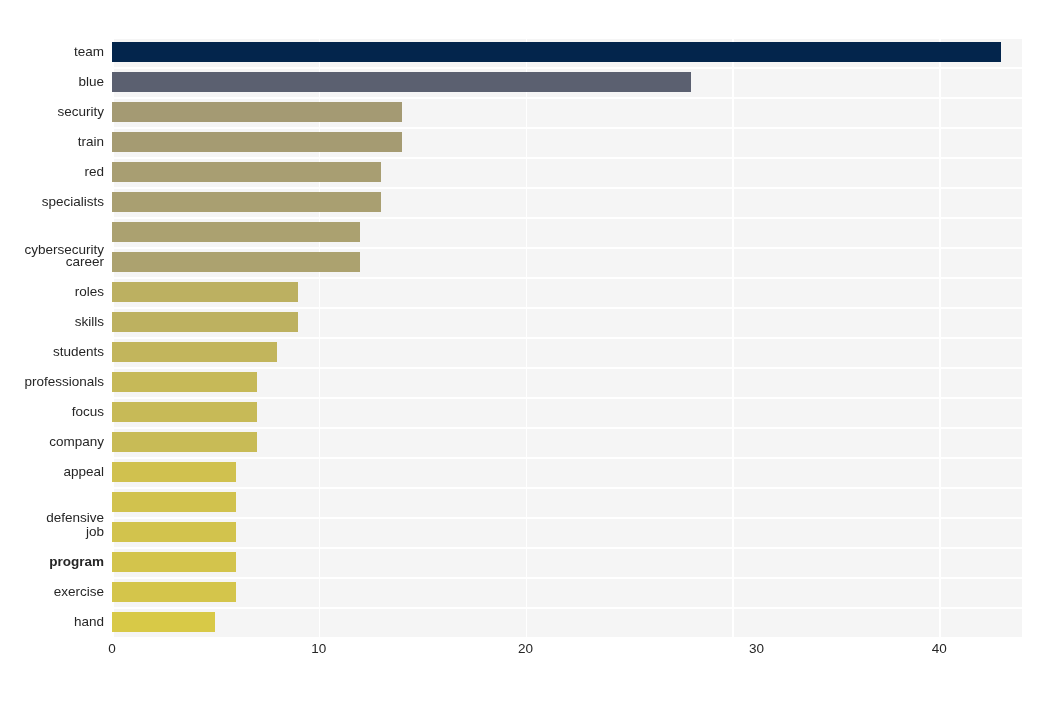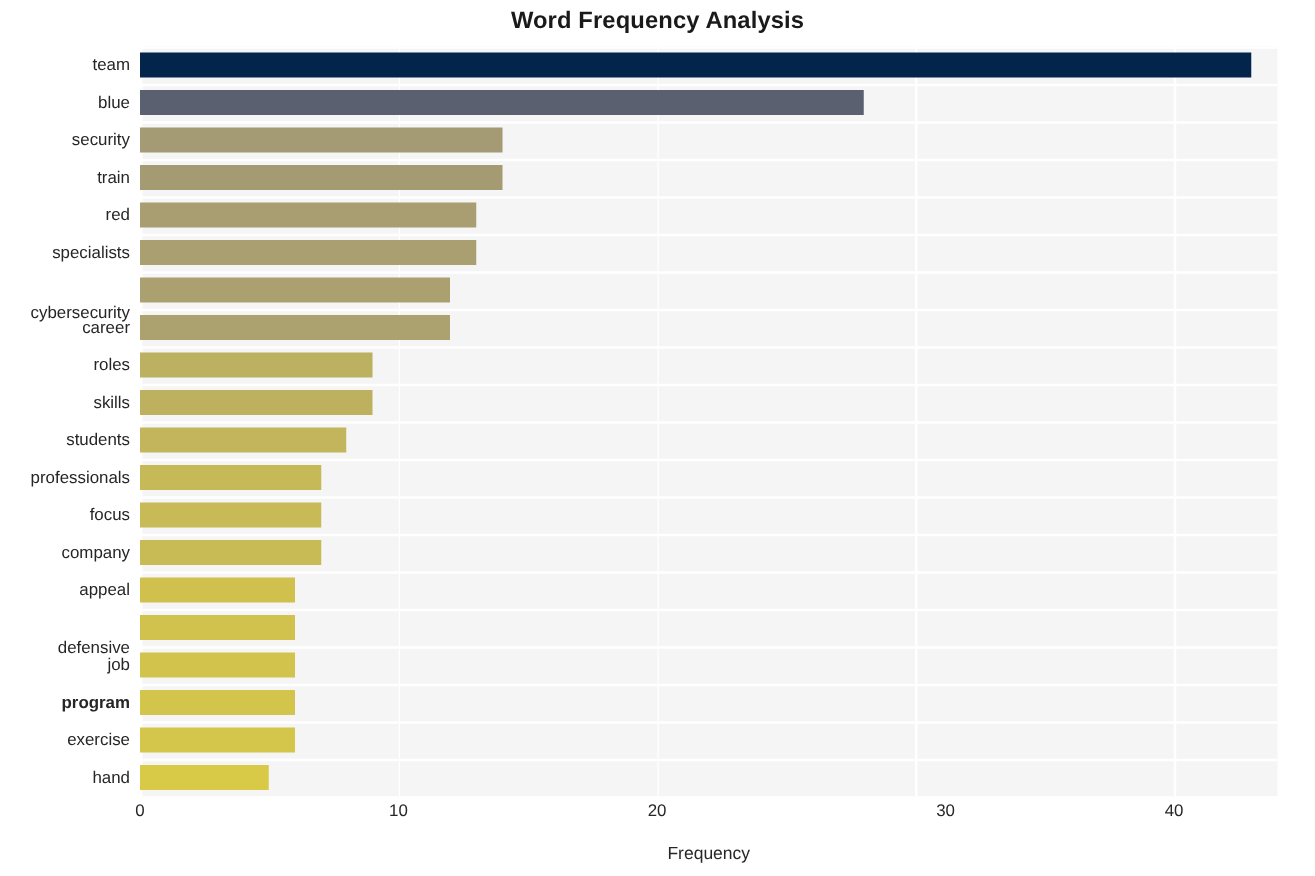--- a/index.html
+++ b/index.html
@@ -105,21 +105,20 @@
     text-align: center;
     font-size: 14px;
     color: #262626;
   }
 </style>
 </head>
 <body>
 
 <div class="figure">
 
-  <div class="chart-title">Word Frequency Analysis</div>
 
   <div class="plot-area" id="plot-area">
       <div class="gridline-h" style="top: 0px;"></div>
       <div class="gridline-h" style="top: 30px;"></div>
       <div class="gridline-h" style="top: 60px;"></div>
       <div class="gridline-h" style="top: 90px;"></div>
       <div class="gridline-h" style="top: 120px;"></div>
       <div class="gridline-h" style="top: 150px;"></div>
       <div class="gridline-h" style="top: 180px;"></div>
       <div class="gridline-h" style="top: 210px;"></div>
@@ -186,15 +185,14 @@
     </div>
 
   <div class="xlabels" id="xlabels">
       <div class="xtick" style="left: 112px;">0</div>
       <div class="xtick" style="left: 318.818px;">10</div>
       <div class="xtick" style="left: 525.636px;">20</div>
       <div class="xtick" style="left: 732.455px; margin-left: 24px;">30</div>
       <div class="xtick" style="left: 939.273px;">40</div>
     </div>
 
-  <div class="xaxis-title">Frequency</div>
 
 </div>
 
 </body></html>

